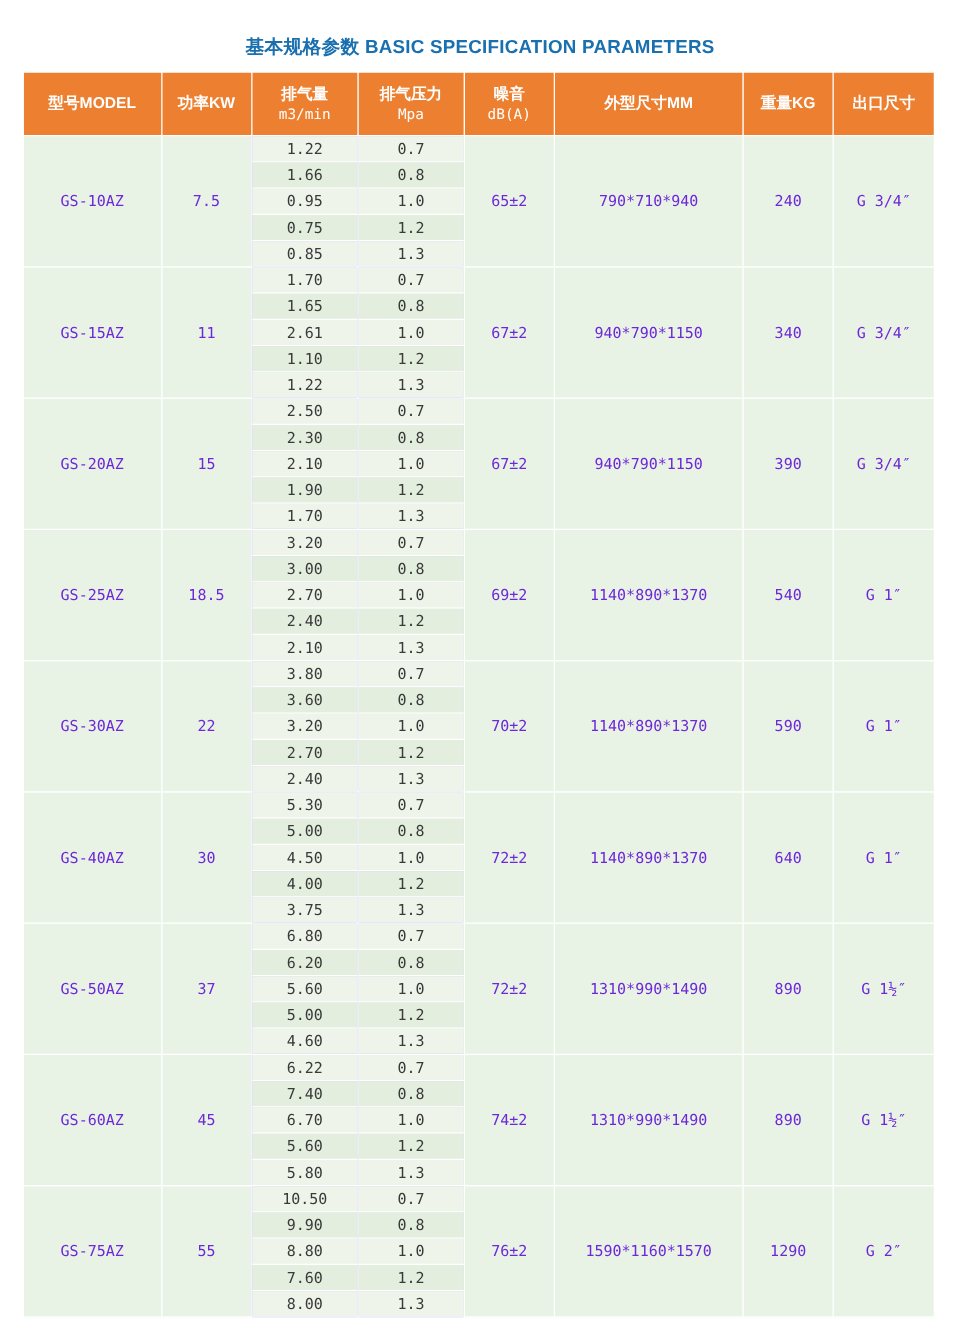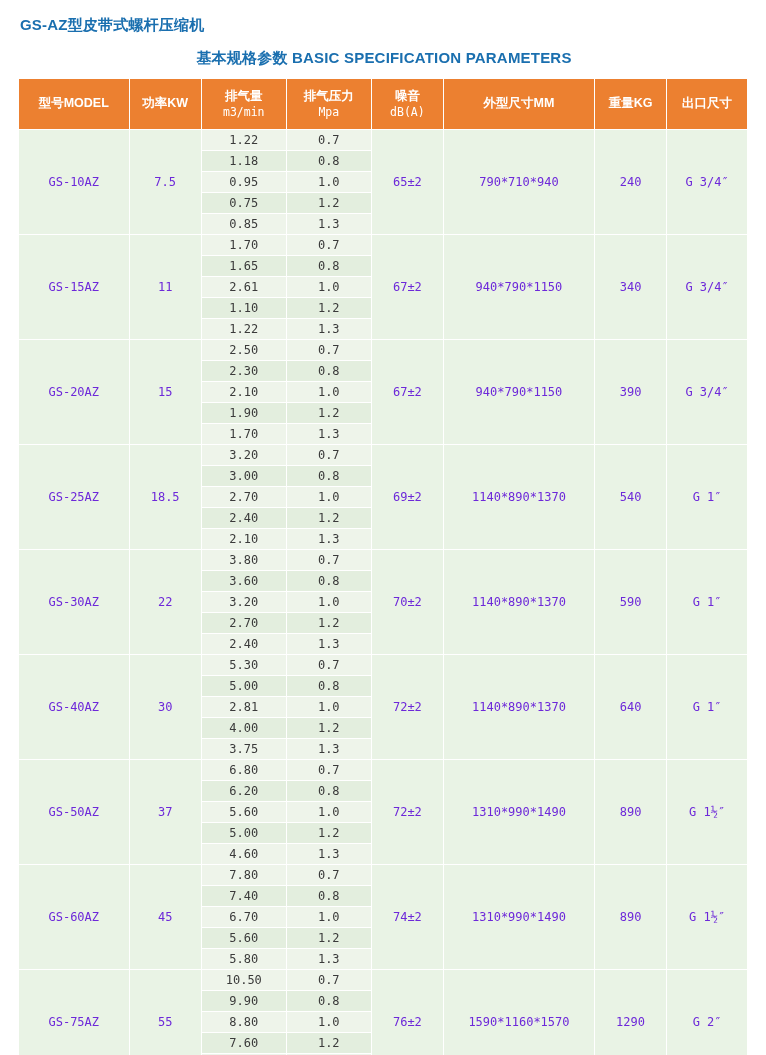--- a/index.html
+++ b/index.html
@@ -98,21 +98,20 @@
   .col-noise   { width: 68px; }
   .col-dim     { width: 142px; }
   .col-weight  { width: 68px; }
   .col-outlet  { width: 76px; }
 </style>
 </head>
 <body>
 
 <div class="page">
 
-  <div class="title-main">GS-AZ型皮带式螺杆压缩机</div>
   <div class="title-sub">基本规格参数 BASIC SPECIFICATION PARAMETERS</div>
 
   <table class="spec">
     <colgroup>
       <col class="col-model">
       <col class="col-power">
       <col class="col-flow">
       <col class="col-press">
       <col class="col-noise">
       <col class="col-dim">
@@ -150,21 +149,21 @@
         </th>
       </tr>
     </thead>
     <tbody id="table-body">
         <tr>
           <td class="cell">GS-10AZ</td>
           <td class="cell">7.5</td>
           <td class="stack">
             <div class="subrows">
               <div class="subrow">1.22</div>
-              <div class="subrow alt">1.18</div>
+              <div class="subrow alt">1.66</div>
               <div class="subrow">0.95</div>
               <div class="subrow alt">0.75</div>
               <div class="subrow">0.85</div>
             </div>
           </td>
           <td class="stack">
             <div class="subrows">
               <div class="subrow">0.7</div>
               <div class="subrow alt">0.8</div>
               <div class="subrow">1.0</div>
@@ -281,21 +280,21 @@
           <td class="cell">590</td>
           <td class="cell">G 1″</td>
         </tr>
         <tr>
           <td class="cell">GS-40AZ</td>
           <td class="cell">30</td>
           <td class="stack">
             <div class="subrows">
               <div class="subrow">5.30</div>
               <div class="subrow alt">5.00</div>
-              <div class="subrow">2.81</div>
+              <div class="subrow">4.50</div>
               <div class="subrow alt">4.00</div>
               <div class="subrow">3.75</div>
             </div>
           </td>
           <td class="stack">
             <div class="subrows">
               <div class="subrow">0.7</div>
               <div class="subrow alt">0.8</div>
               <div class="subrow">1.0</div>
               <div class="subrow alt">1.2</div>
@@ -331,21 +330,21 @@
           <td class="cell">72±2</td>
           <td class="cell">1310*990*1490</td>
           <td class="cell">890</td>
           <td class="cell">G 1½″</td>
         </tr>
         <tr>
           <td class="cell">GS-60AZ</td>
           <td class="cell">45</td>
           <td class="stack">
             <div class="subrows">
-              <div class="subrow">7.80</div>
+              <div class="subrow">6.22</div>
               <div class="subrow alt">7.40</div>
               <div class="subrow">6.70</div>
               <div class="subrow alt">5.60</div>
               <div class="subrow">5.80</div>
             </div>
           </td>
           <td class="stack">
             <div class="subrows">
               <div class="subrow">0.7</div>
               <div class="subrow alt">0.8</div>

